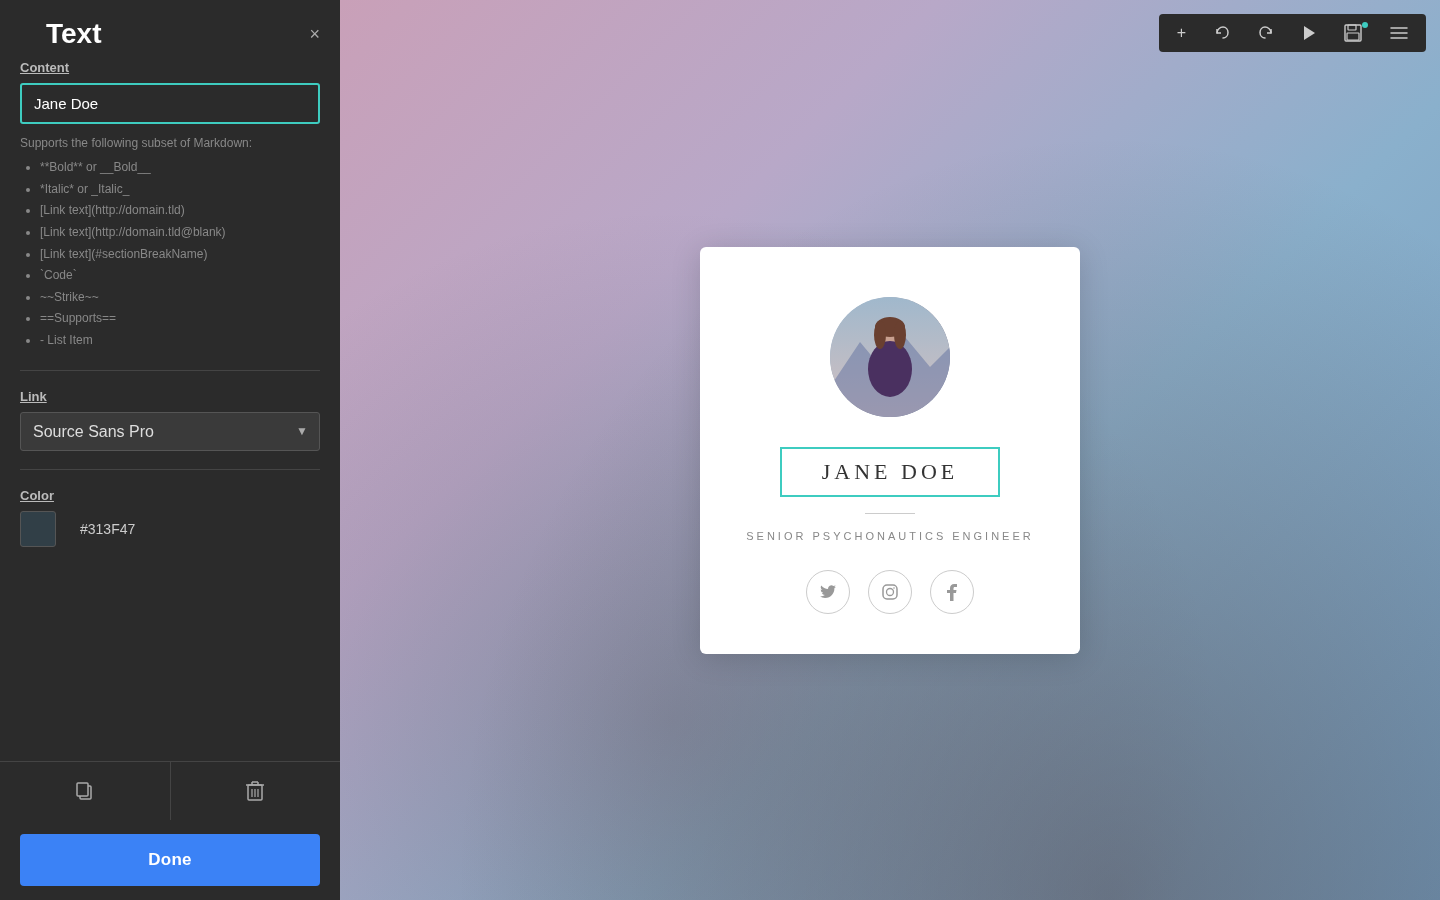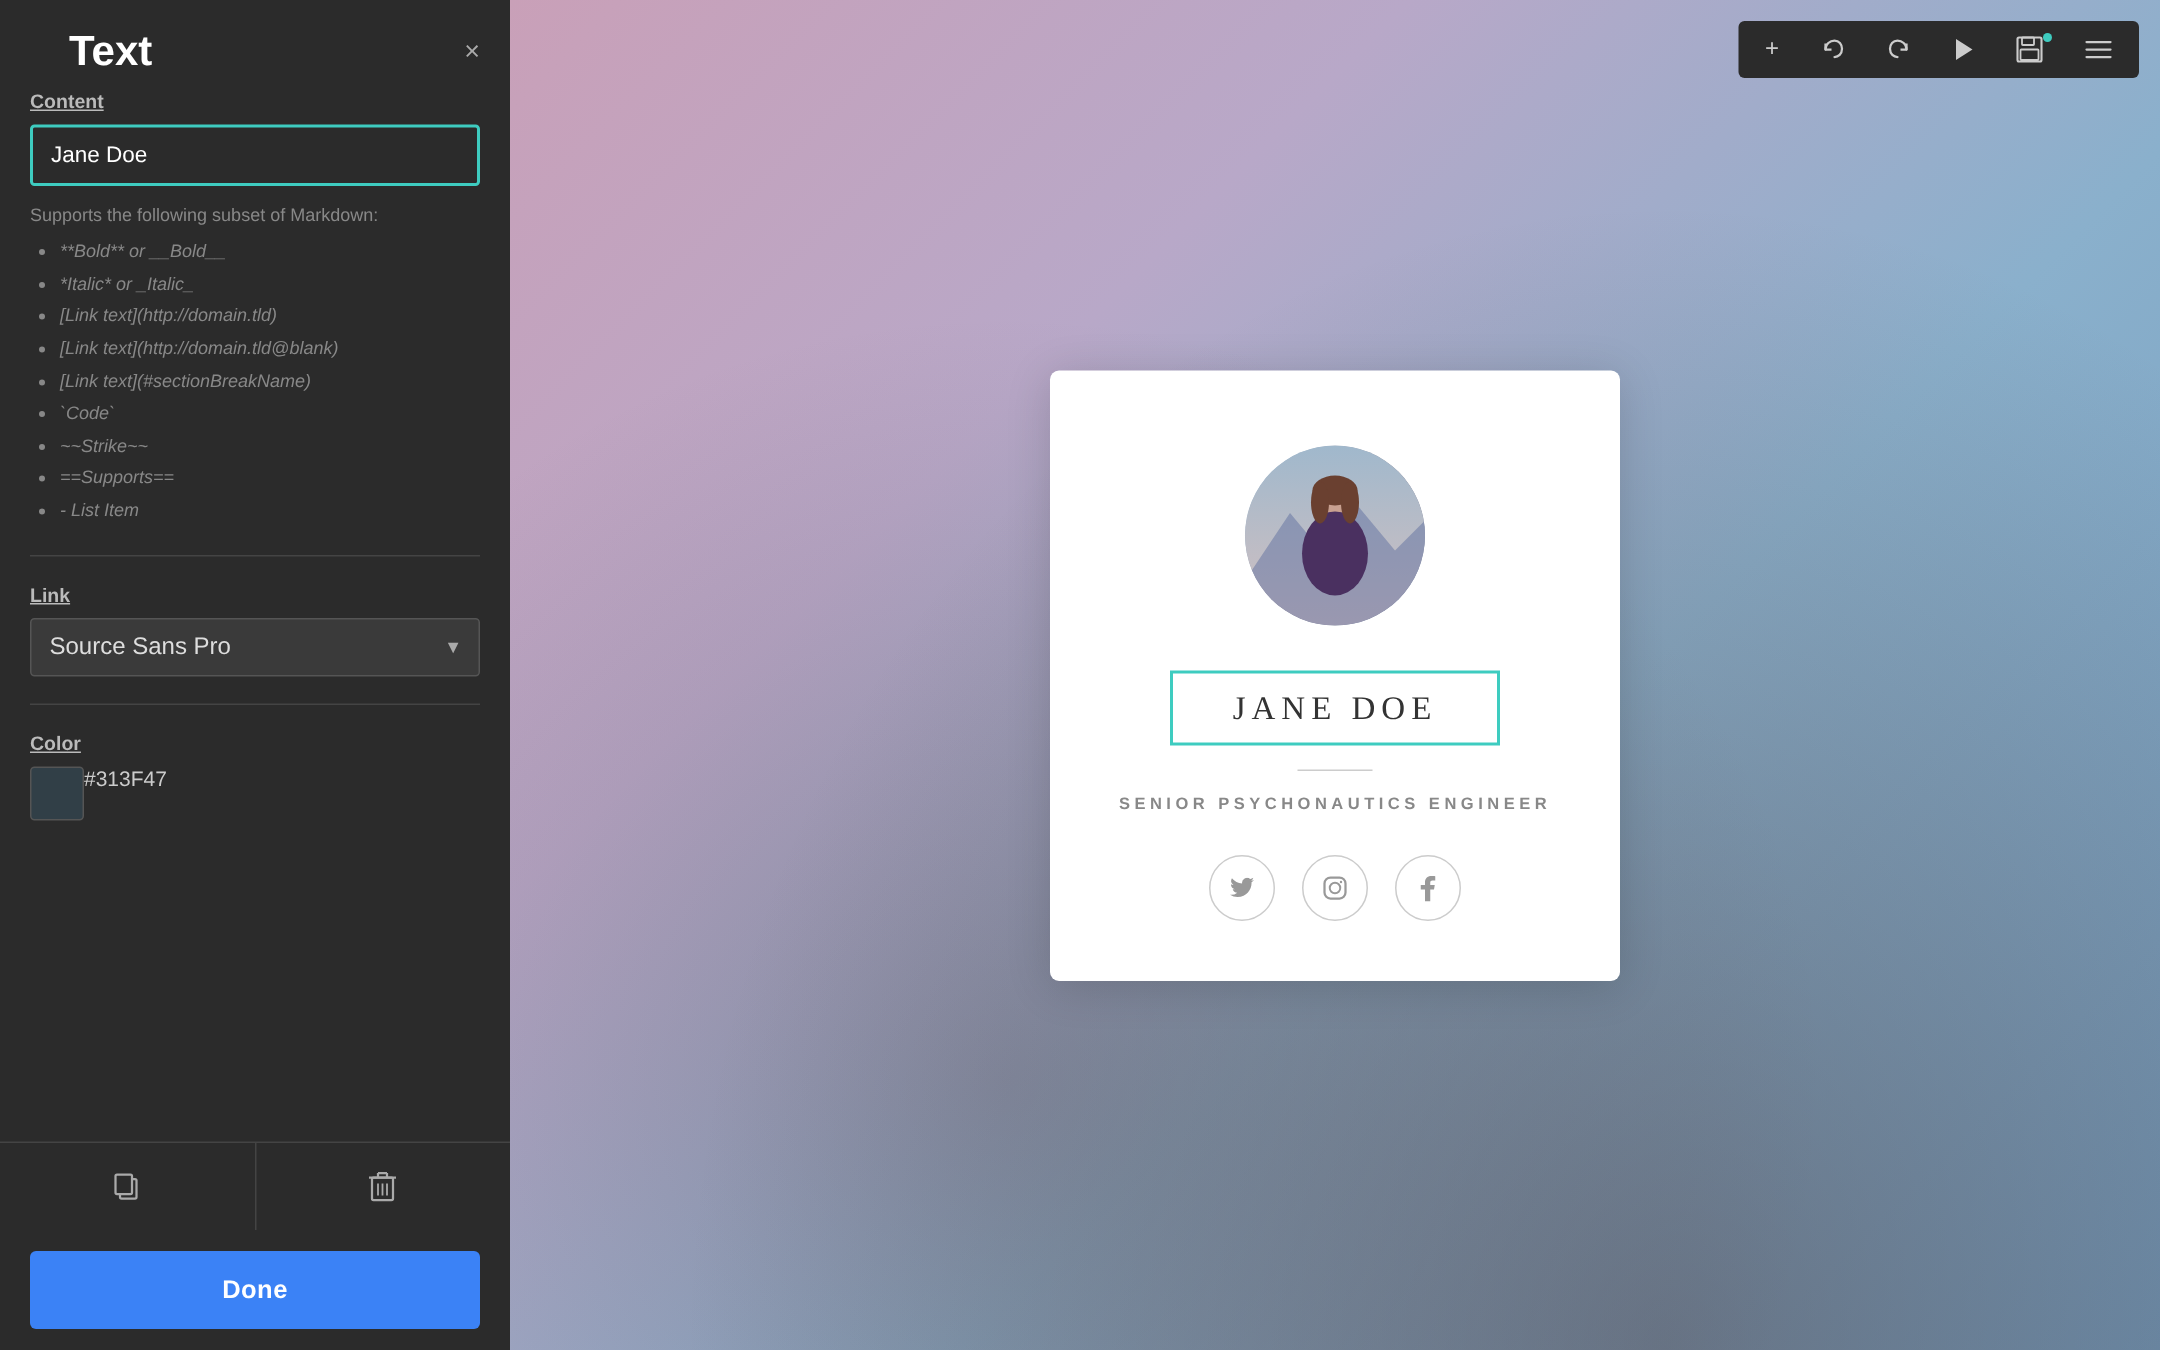--- a/index.html
+++ b/index.html
@@ -70,21 +70,20 @@
       color: #888;
       font-size: 12px;
       margin-top: 10px;
       line-height: 1.6;
     }
 
     .markdown-list {
       list-style: disc;
       padding-left: 20px;
       margin-top: 4px;
-      font-style: italic;
     }
 
     .markdown-list li {
       color: #888;
       font-size: 12px;
       line-height: 1.8;
     }
 
     .divider {
       border: none;
@@ -115,21 +114,22 @@
       right: 12px;
       top: 50%;
       transform: translateY(-50%);
       color: #aaa;
       pointer-events: none;
       font-size: 12px;
     }
 
     .color-row {
       display: flex;
-      gap: 0;
+      align-items: center;
+      gap: 24px;
       margin-top: 8px;
     }
 
     .color-swatch {
       width: 36px;
       height: 36px;
       border-radius: 3px;
       border: 1px solid #555;
       cursor: pointer;
       flex-shrink: 0;
@@ -294,21 +294,20 @@
       border-top: 1px solid #ccc;
       margin: 0 auto 16px;
     }
 
     .profile-title {
       font-size: 11px;
       letter-spacing: 3px;
       color: #888;
       text-transform: uppercase;
       margin-bottom: 28px;
-      font-weight: bold;
     }
 
     .social-icons {
       display: flex;
       gap: 18px;
       align-items: center;
     }
 
     .social-icon-btn {
       width: 44px;

